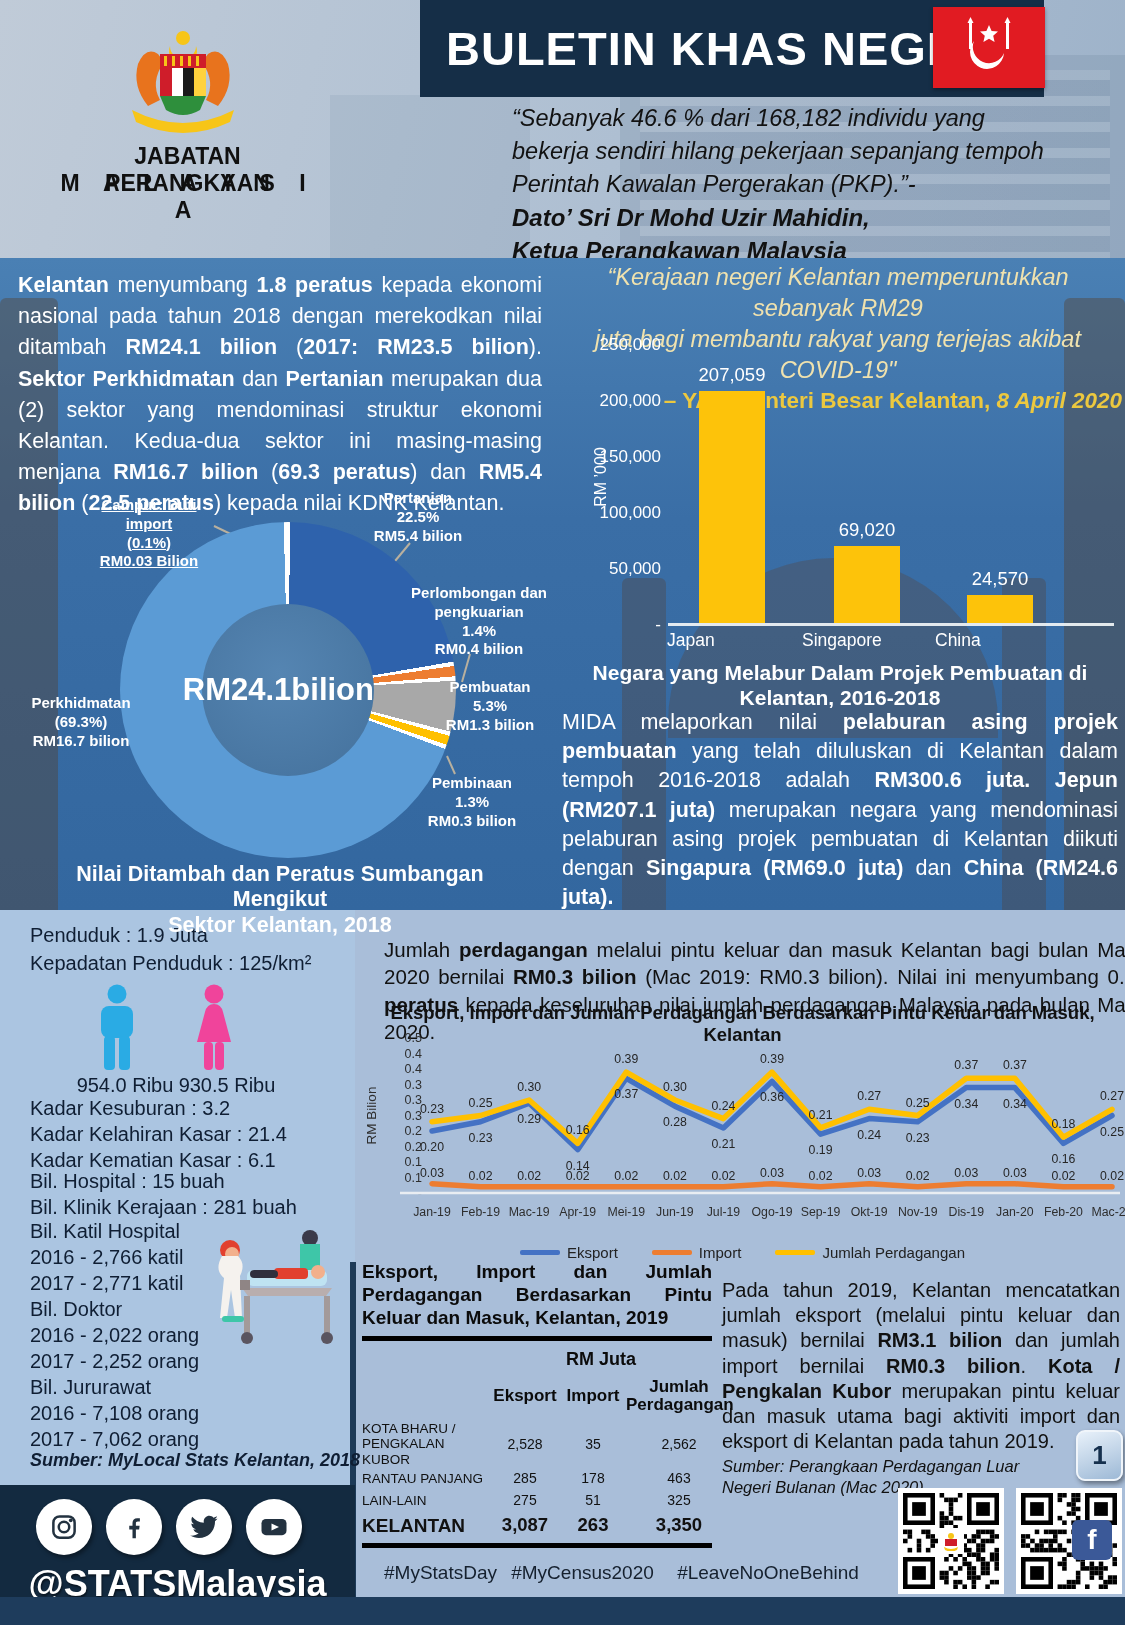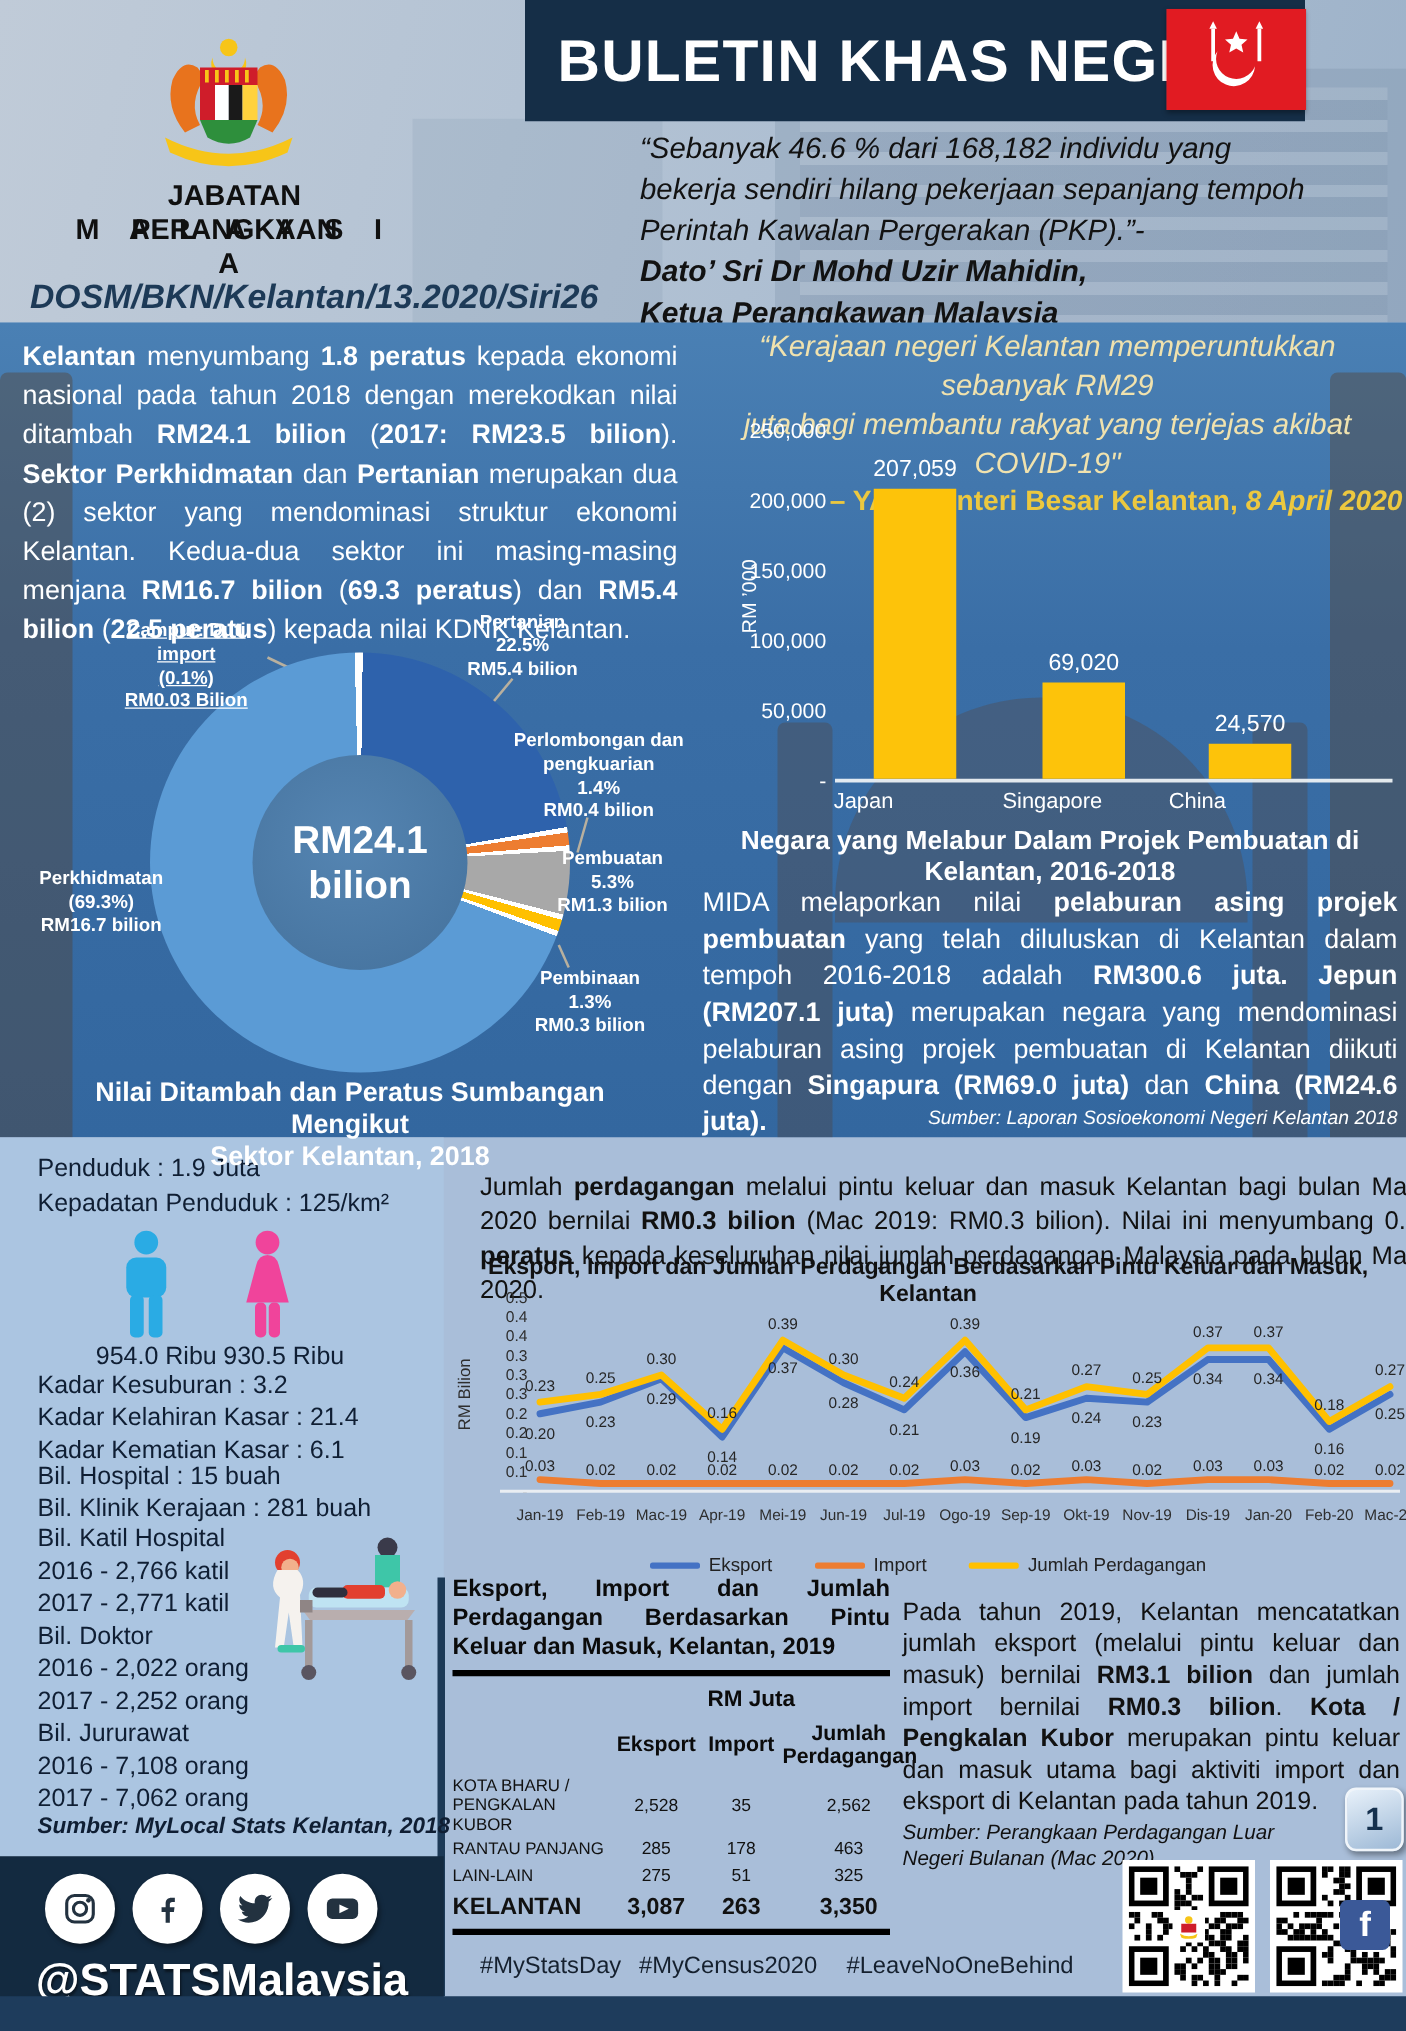--- a/index.html
+++ b/index.html
@@ -23,21 +23,21 @@
   
   .blue{left:0;top:258px;width:1125px;height:652px;background:linear-gradient(180deg,#4a80b4,#3a6ea6 40%,#33679f);}
   .pillar{background:rgba(88,60,38,.38);border-radius:6px 6px 0 0;}
   .arch{border-radius:200px 200px 0 0;background:rgba(92,62,38,.28);}
   .econ{left:18px;top:12px;width:524px;margin:0;color:#fff;font-size:21.5px;line-height:1.45;text-align:justify;z-index:2;}
   .covid{left:554px;top:4px;width:568px;text-align:center;z-index:2;}
   .covid .cl{color:#f0e2ae;font-style:italic;font-size:23.5px;line-height:1.32;}
   .covid .cattr{margin-top:2px;text-align:right;color:#ecc83f;font-size:22.5px;font-weight:bold;}
   .covid .cdate{font-style:italic;}
   .donut{left:120px;top:264px;width:336px;height:336px;border-radius:50%;z-index:2;}
-  .donut-hole{left:82px;top:82px;width:172px;height:172px;border-radius:50%;background:radial-gradient(circle at 45% 40%,#5585b2,#44719c);display:flex;flex-direction:column;align-items:center;justify-content:center;}
+  .donut-hole{left:82px;top:82px;width:172px;height:172px;border-radius:50%;background:radial-gradient(circle at 45% 40%,#5585b2,#44719c);display:flex;flex-direction:row;align-items:center;justify-content:flex-end;}
   .donut-hole div{color:#fff;font-weight:bold;font-size:31px;line-height:1.15;}
   .donut-label{position:absolute;z-index:3;color:#fff;font-weight:bold;font-size:15px;line-height:1.25;text-align:center;}
   .dl-campur{left:78px;top:238px;width:142px;text-decoration:underline;}
   .dl-pertanian{left:352px;top:231px;width:132px;}
   .dl-perlombongan{left:402px;top:326px;width:154px;}
   .dl-pembuatan{left:428px;top:420px;width:124px;}
   .dl-pembinaan{left:402px;top:516px;width:140px;}
   .dl-perkhidmatan{left:12px;top:436px;width:138px;}
   .leaders{left:0;top:0;width:1125px;height:652px;z-index:1;pointer-events:none;}
   .donut-title{left:30px;top:604px;width:500px;text-align:center;color:#fff;font-weight:bold;font-size:21.5px;line-height:1.18;z-index:2;}
@@ -115,21 +115,20 @@
         <rect x="42" y="42" width="12" height="28" fill="#cf1d2a"></rect>
           <rect x="54" y="42" width="11" height="28" fill="#fff"></rect>
           <rect x="65" y="42" width="11" height="28" fill="#1a1a1a"></rect>
           <rect x="76" y="42" width="12" height="28" fill="#ffd23d"></rect>
         <path d="M42 70 h46 l-6 14 q-17 10-34 0z" fill="#2e8f3c"></path>
         <path d="M14 84 q51 26 102 0 l-4 12 q-47 22-94 0z" fill="#f7c518"></path>
       </svg>
     </div>
     <div class="abs agency1">JABATAN PERANGKAAN</div>
     <div class="abs agency2">M A L A Y S I A</div>
-    <div class="abs docref">DOSM/BKN/Kelantan/13.2020/Siri26</div>
 
     <div class="abs titlebar">
       <h1>BULETIN KHAS NEGERI</h1>
     </div>
     <div class="abs flag">
       <svg width="112" height="81" viewBox="0 0 112 81">
         <rect width="112" height="81" fill="#e11b22"></rect>
         <path d="M41 34 a17 17 0 1 0 30 12 a14.5 14.5 0 1 1 -30-12z" fill="#fff"></path>
         <path d="M56 18 l2.6 6 6.4.6 -4.8 4.2 1.4 6.2 -5.6-3.2 -5.6 3.2 1.4-6.2 -4.8-4.2 6.4-.6z" fill="#fff"></path>
         <rect x="36" y="16" width="3" height="26" fill="#fff"></rect>
@@ -204,21 +203,20 @@
         <div class="bc-bar" style="left: 399px; top: 267px; width: 66px; height: 28px; background: rgb(253, 195, 10);"></div>
         <div class="bc-val" style="left: 367px; top: 240px;">24,570</div>
         <div class="bc-cat" style="left: 367px; top: 302px;">China</div>
       </div>
     <div class="abs bar-title">
       <div>Negara yang Melabur Dalam Projek Pembuatan di</div>
       <div>Kelantan, 2016-2018</div>
     </div>
 
     <p class="abs mida">MIDA melaporkan nilai <b>pelaburan asing projek pembuatan</b> yang telah diluluskan di Kelantan dalam tempoh 2016-2018 adalah <b>RM300.6 juta. Jepun (RM207.1 juta)</b> merupakan negara yang mendominasi pelaburan asing projek pembuatan di Kelantan diikuti dengan <b>Singapura (RM69.0 juta)</b> dan <b>China (RM24.6 juta).</b></p>
-    <div class="abs src1">Sumber: Laporan Sosioekonomi Negeri Kelantan 2018</div>
   <div class="donut-label dl-campur">
         <div>Campur: Duti import</div>
         <div>(0.1%)</div>
         <div>RM0.03 Bilion</div>
       </div>
       <div class="donut-label dl-pertanian">
         <div>Pertanian</div>
         <div>22.5%</div>
         <div>RM5.4 bilion</div>
       </div>

